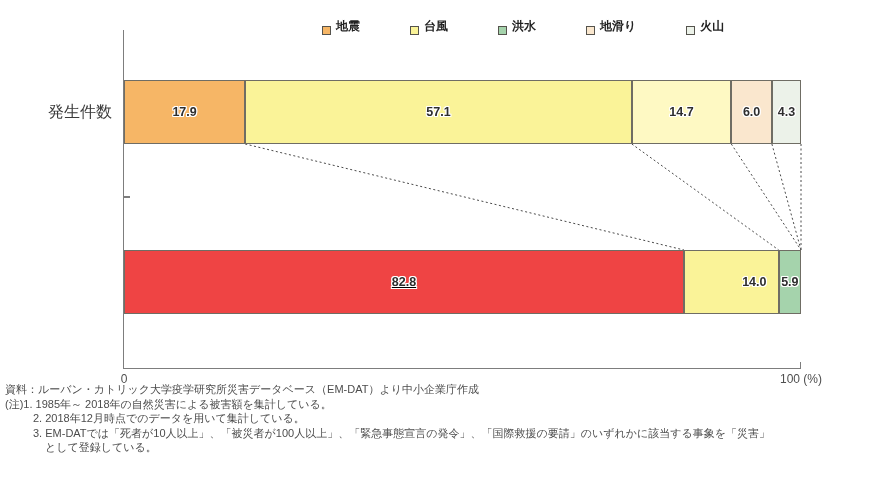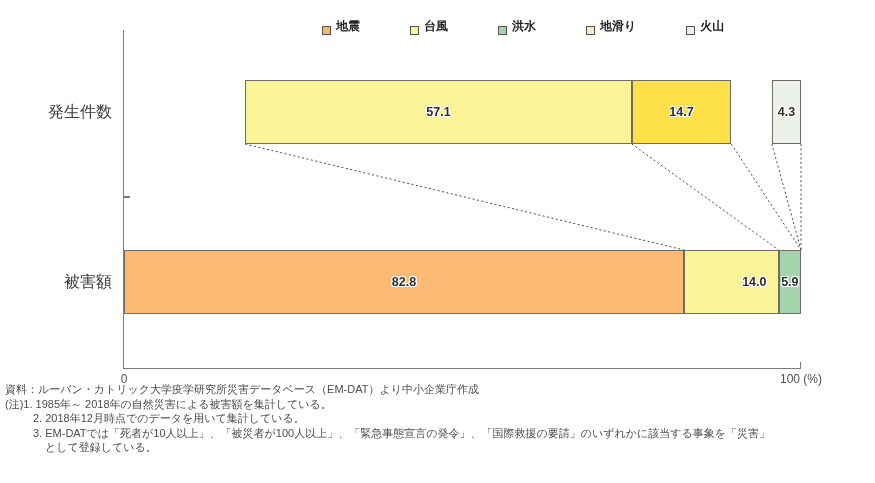--- a/index.html
+++ b/index.html
@@ -165,44 +165,49 @@
         <span class="swatch" style="background: rgb(250, 231, 206);"></span>
         <span>地滑り</span>
       </div>
       <div class="legend-item">
         <span class="swatch" style="background: rgb(236, 242, 233);"></span>
         <span>火山</span>
       </div>
     </div>
 
   <div class="cat-label occ">発生件数</div>
-  <div class="cat-label dmg">被害額</div>
 
   <div class="plot">
     <svg id="connectors" width="677" height="338" viewBox="0 0 677 338">
         <line x1="121.2" y1="114" x2="560.0" y2="220"></line>
         <line x1="507.8" y1="114" x2="654.7" y2="220"></line>
         <line x1="607.3" y1="114" x2="677.0" y2="220"></line>
         <line x1="647.9" y1="114" x2="677.0" y2="220"></line>
         <line x1="677.0" y1="114" x2="677.0" y2="220"></line>
       </svg>
     <div id="bars">
         <div class="bar-row" style="top: 50px;">
+          <div class="segment" style="left: 0%; width: 17.9%; background: rgb(246, 182, 102);">
+            <span class="seg-label">17.9</span>
+          </div>
           <div class="segment" style="left: 17.9%; width: 57.1%; background: rgb(250, 243, 152);">
             <span class="seg-label">57.1</span>
           </div>
-          <div class="segment" style="left: 75%; width: 14.7%; background: #fde047;">
+          <div class="segment" style="left: 75%; width: 14.7%; background: #fef9c3;">
             <span class="seg-label">14.7</span>
+          </div>
+          <div class="segment" style="left: 89.7%; width: 6%; background: rgb(250, 231, 206);">
+            <span class="seg-label">6.0</span>
           </div>
           <div class="segment" style="left: 95.7%; width: 4.3%; background: rgb(236, 242, 233);">
             <span class="seg-label">4.3</span>
           </div>
         </div>
         <div class="bar-row" style="top: 220px;">
-          <div class="segment" style="left: 0%; width: 82.7173%; background: #fdba74;">
+          <div class="segment" style="left: 0%; width: 82.7173%; background: #ef4444; text-decoration: underline;">
             <span class="seg-label">82.8</span>
           </div>
           <div class="segment" style="left: 82.7173%; width: 13.986%; background: rgb(250, 243, 152); padding-left: 46px;">
             <span class="seg-label">14.0</span>
           </div>
           <div class="segment" style="left: 96.7033%; width: 3.2967%; background: rgb(165, 211, 172);">
             <span class="seg-label">5.9</span>
           </div>
         </div>
       </div>

